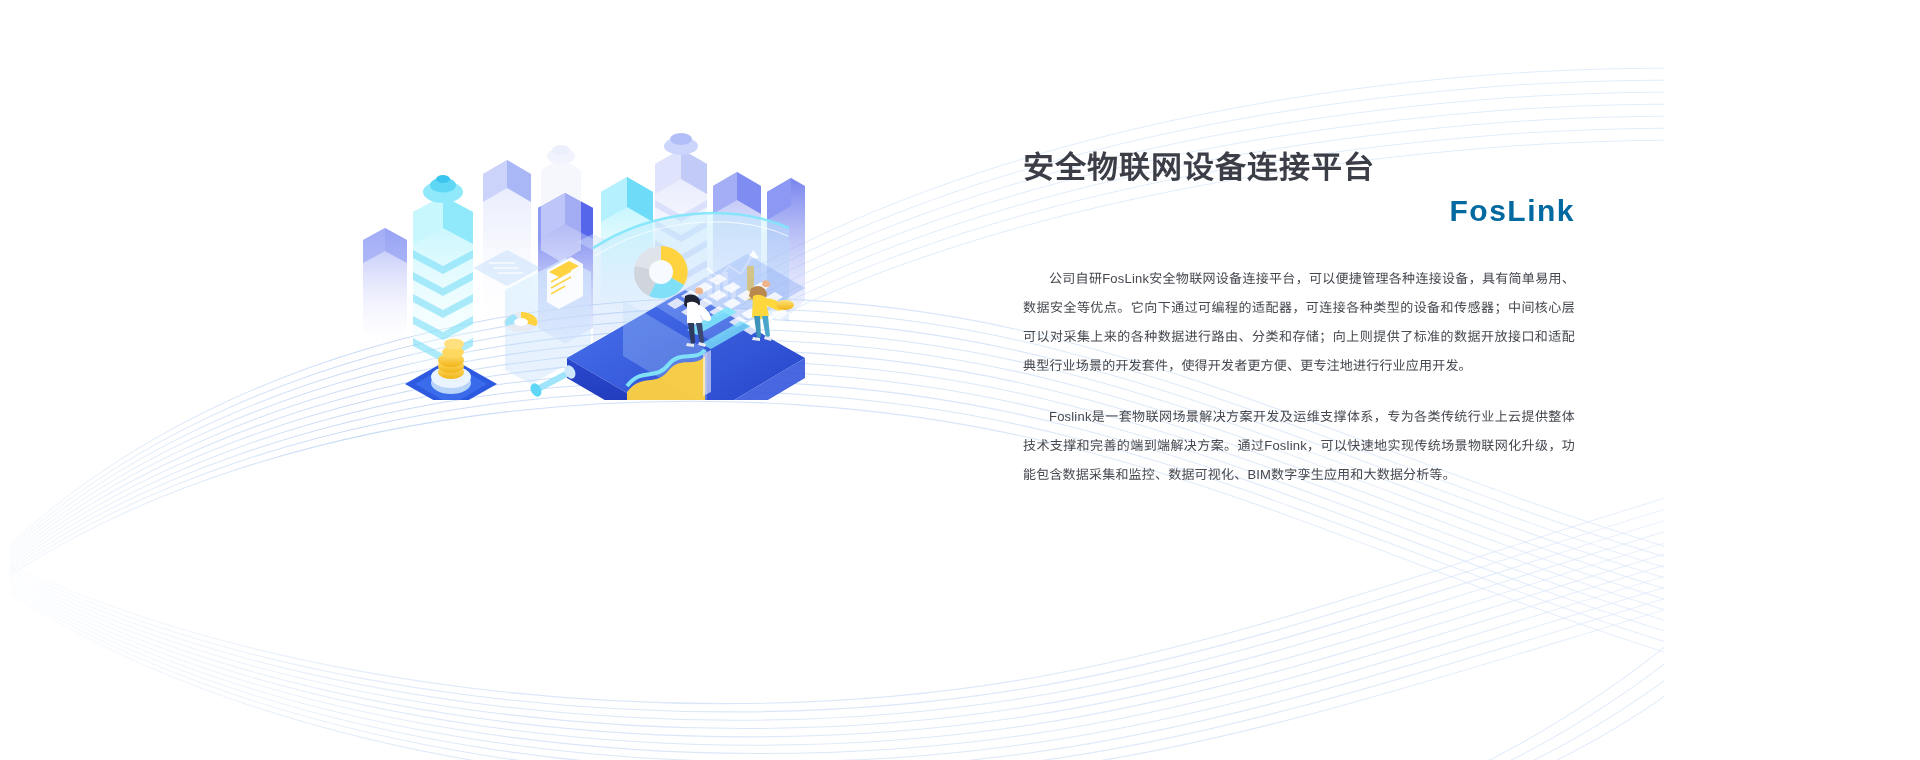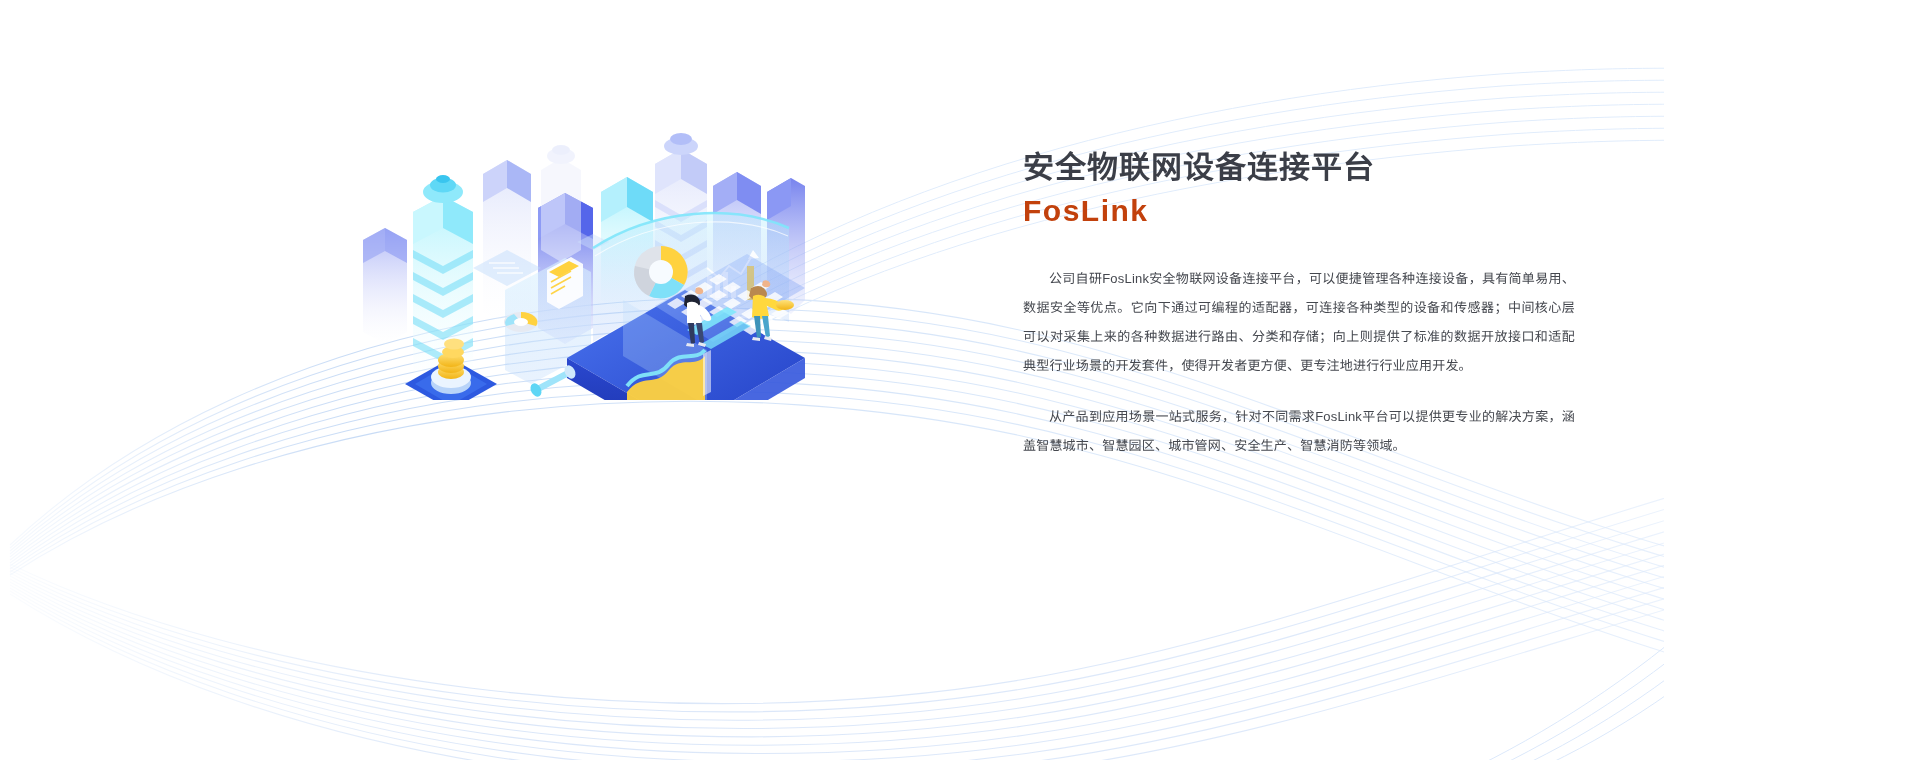--- a/index.html
+++ b/index.html
@@ -49,25 +49,26 @@
     font-weight: bold;
     color: #3b3e47;
     letter-spacing: 1px;
     line-height: 40px;
     margin: 0;
     white-space: nowrap;
   }
   #subheadline {
     font-size: 30px;
     font-weight: bold;
-    color: #c2410c;
+    color: #0369a1;
     letter-spacing: 1.5px;
     line-height: 38px;
     margin: 4px 0 0 0;
     white-space: nowrap;
+    text-align: right;
   }
   #body-copy {
     margin-top: 34px;
   }
   .para {
     font-size: 13px;
     line-height: 29px;
     color: #45484f;
     text-indent: 2em;
     margin: 0 0 22px 0;
@@ -424,17 +425,17 @@
       </g>
     </g>
   </svg>
 
   <div id="text-column">
     <h1 id="headline">安全物联网设备连接平台</h1>
     <div id="subheadline">FosLink</div>
 
     <div id="body-copy">
       <p class="para">公司自研FosLink安全物联网设备连接平台，可以便捷管理各种连接设备，具有简单易用、数据安全等优点。它向下通过可编程的适配器，可连接各种类型的设备和传感器；中间核心层可以对采集上来的各种数据进行路由、分类和存储；向上则提供了标准的数据开放接口和适配典型行业场景的开发套件，使得开发者更方便、更专注地进行行业应用开发。</p>
-      <p class="para">从产品到应用场景一站式服务，针对不同需求FosLink平台可以提供更专业的解决方案，涵盖智慧城市、智慧园区、城市管网、安全生产、智慧消防等领域。</p>
+      <p class="para">Foslink是一套物联网场景解决方案开发及运维支撑体系，专为各类传统行业上云提供整体技术支撑和完善的端到端解决方案。通过Foslink，可以快速地实现传统场景物联网化升级，功能包含数据采集和监控、数据可视化、BIM数字孪生应用和大数据分析等。</p>
     </div>
   </div>
 
 </div>
 
 </body></html>

